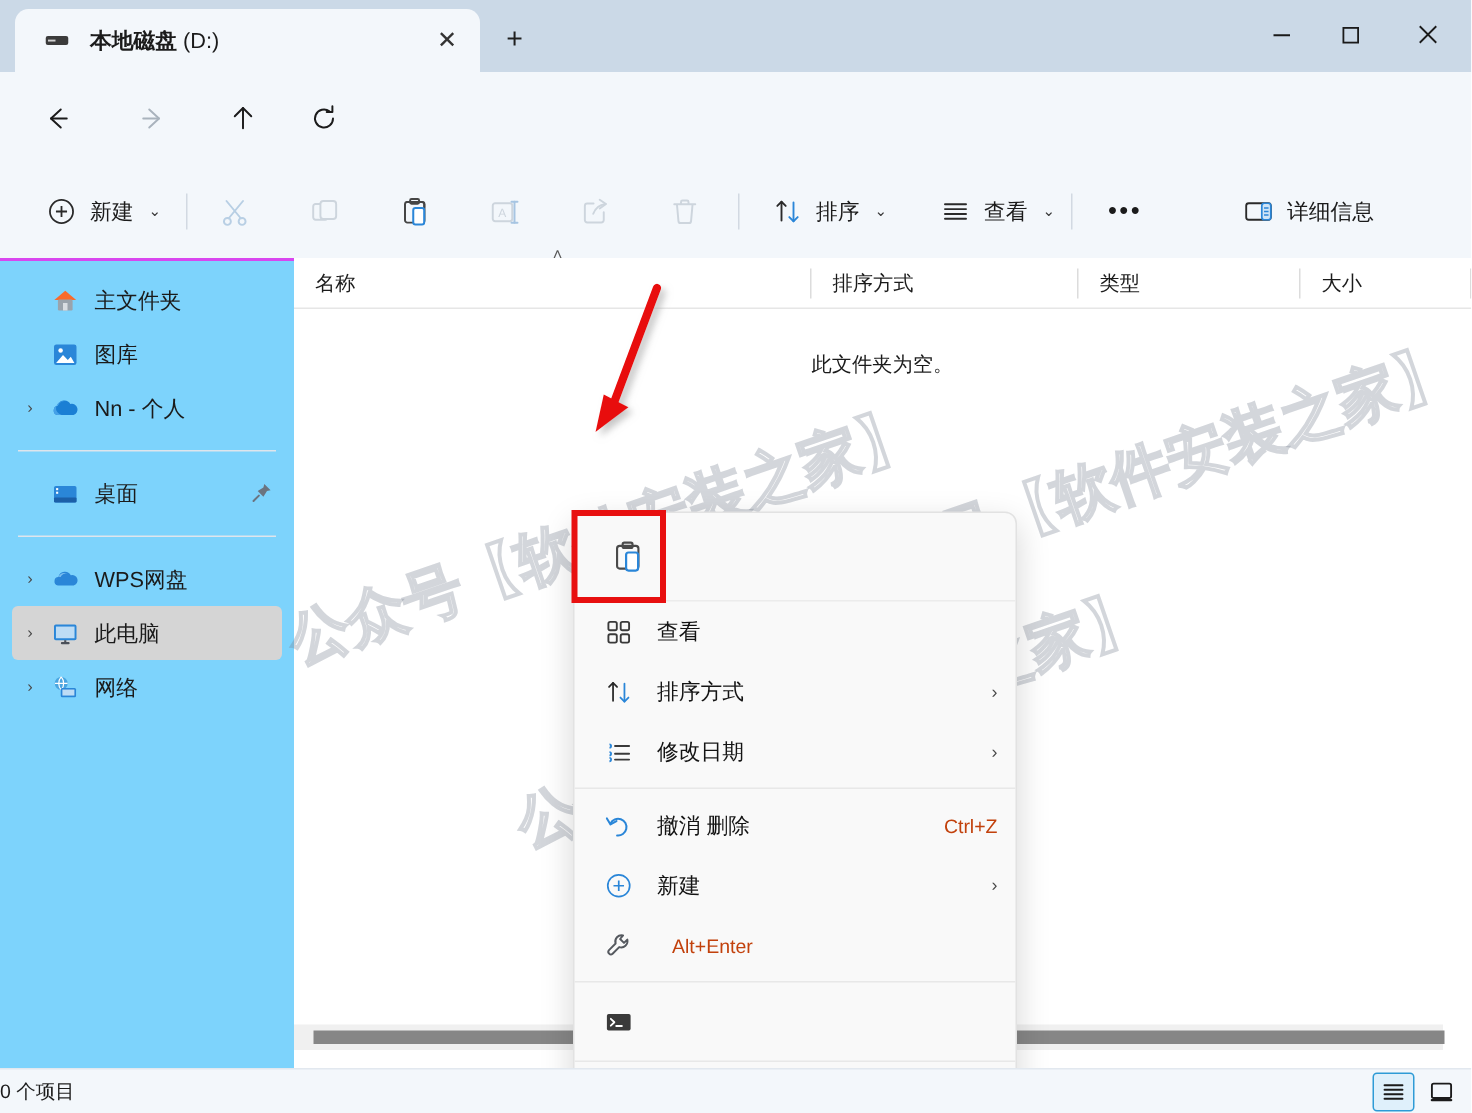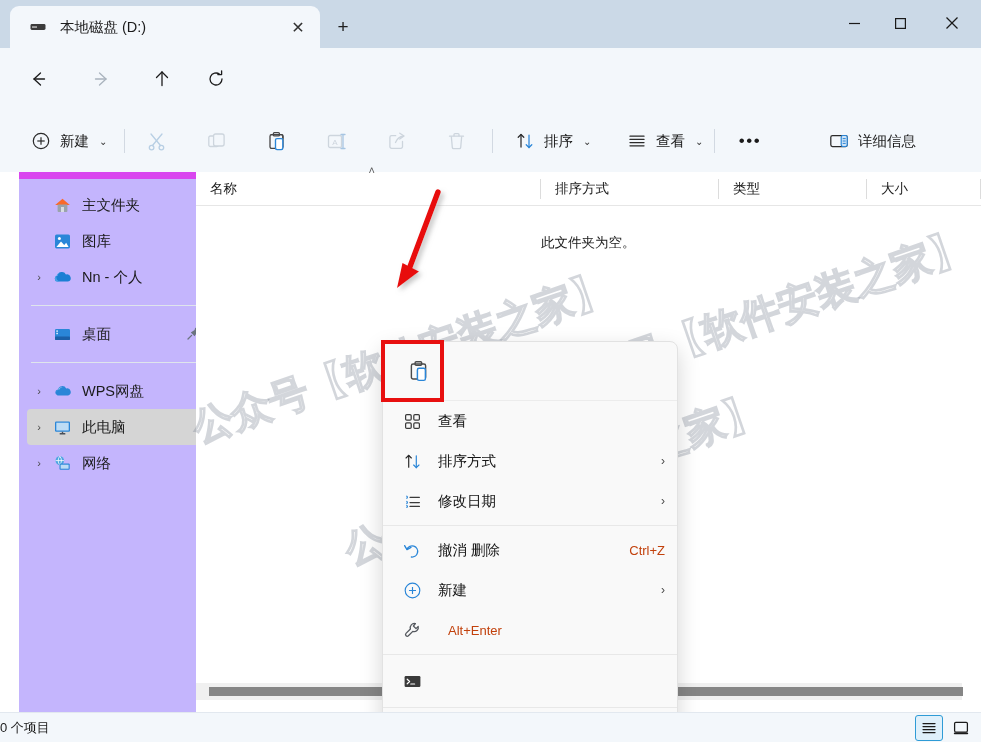--- a/index.html
+++ b/index.html
@@ -29,21 +29,21 @@
     padding: 0 8px 0 18px;
   }
   .tab-icon {
     width: 20px; height: 20px; flex: 0 0 20px;
     display: flex; align-items: center; justify-content: center;
   }
   .tab-title {
     flex: 1; margin-left: 12px;
     font-size: 14.5px; color: #1b1b1b; white-space: nowrap;
   }
-  .tab-title b { font-weight: 400; }
+  .tab-title b { font-weight: 700; }
   .tab-close {
     width: 28px; height: 28px; border-radius: 4px;
     display: flex; align-items: center; justify-content: center;
     color: #333; font-size: 16px; cursor: pointer;
   }
   .tab-new {
     position: absolute; left: 328px; top: 12px;
     width: 30px; height: 30px; border-radius: 5px;
     display: flex; align-items: center; justify-content: center;
     font-size: 19px; color: #1f1f1f; cursor: pointer;
@@ -111,24 +111,23 @@
   }
   .cb-icon { width: 22px; height: 22px; display: flex; align-items: center; justify-content: center; }
   .cb-sep {
     position: absolute; top: 19px; width: 1px; height: 24px; background: #d2d9e2;
   }
   .chev { font-size: 10px; color: #333; margin-left: 2px; }
 
   
   .sidebar {
     position: absolute; left: 0; top: 172px; width: 196px; height: 540px;
-    background: #c4b5fd;
-    border-top: 7px solid #d946ef;
+    background: #7dd3fc;
+    border-top: 2px solid #d946ef;
     overflow: hidden;
-    margin-left: 19px;
   }
   .sb-item {
     position: relative;
     height: 36px; margin: 0 8px 0 8px;
     border-radius: 4px;
     display: flex; align-items: center;
     cursor: pointer;
   }
   .sb-item.selected { background: #d5d5d5; }
   .sb-exp {

